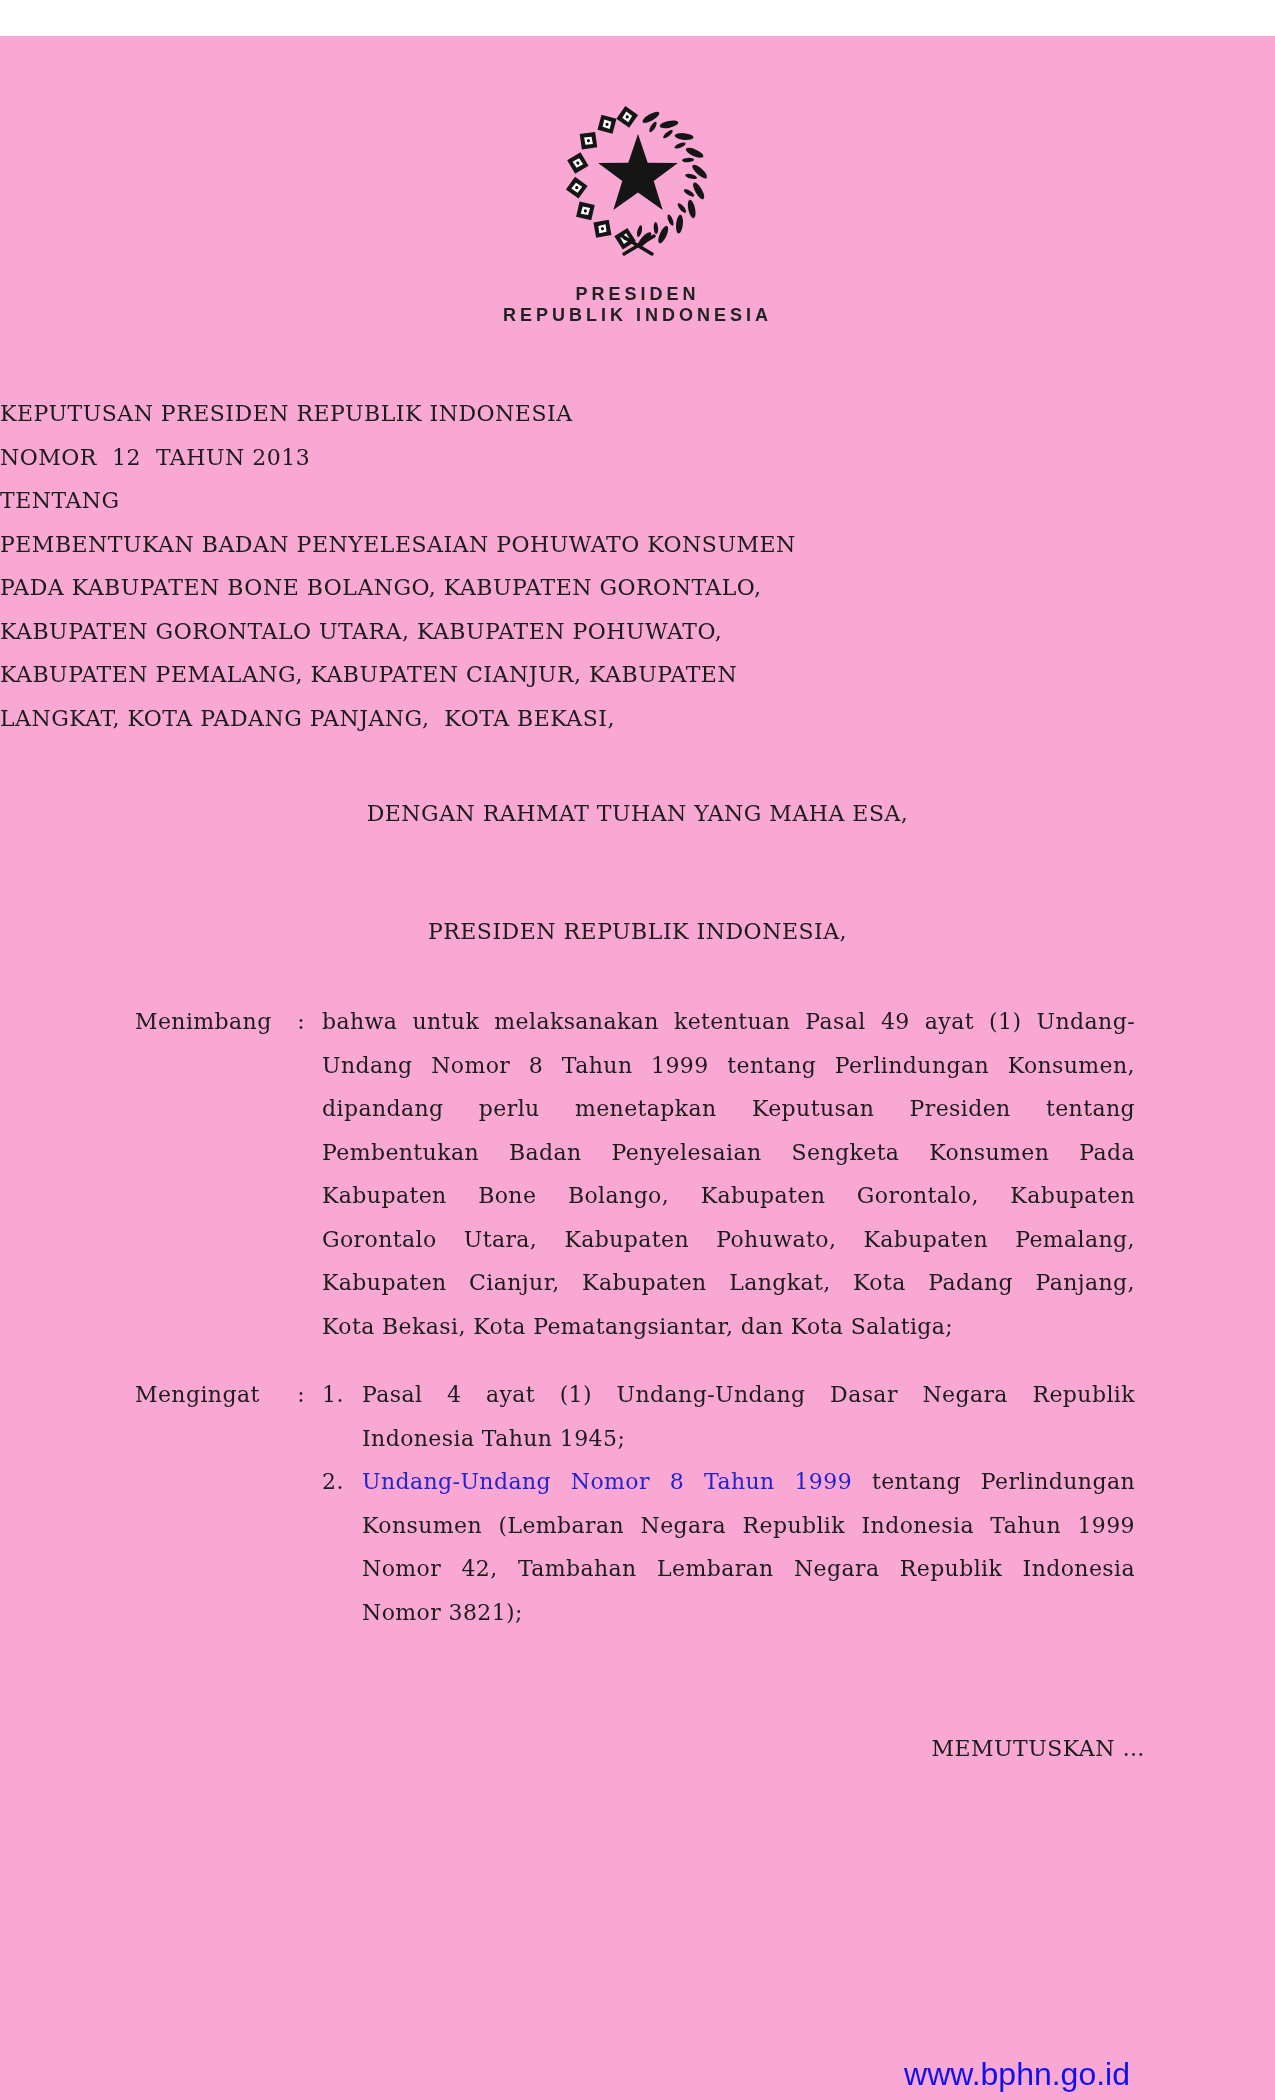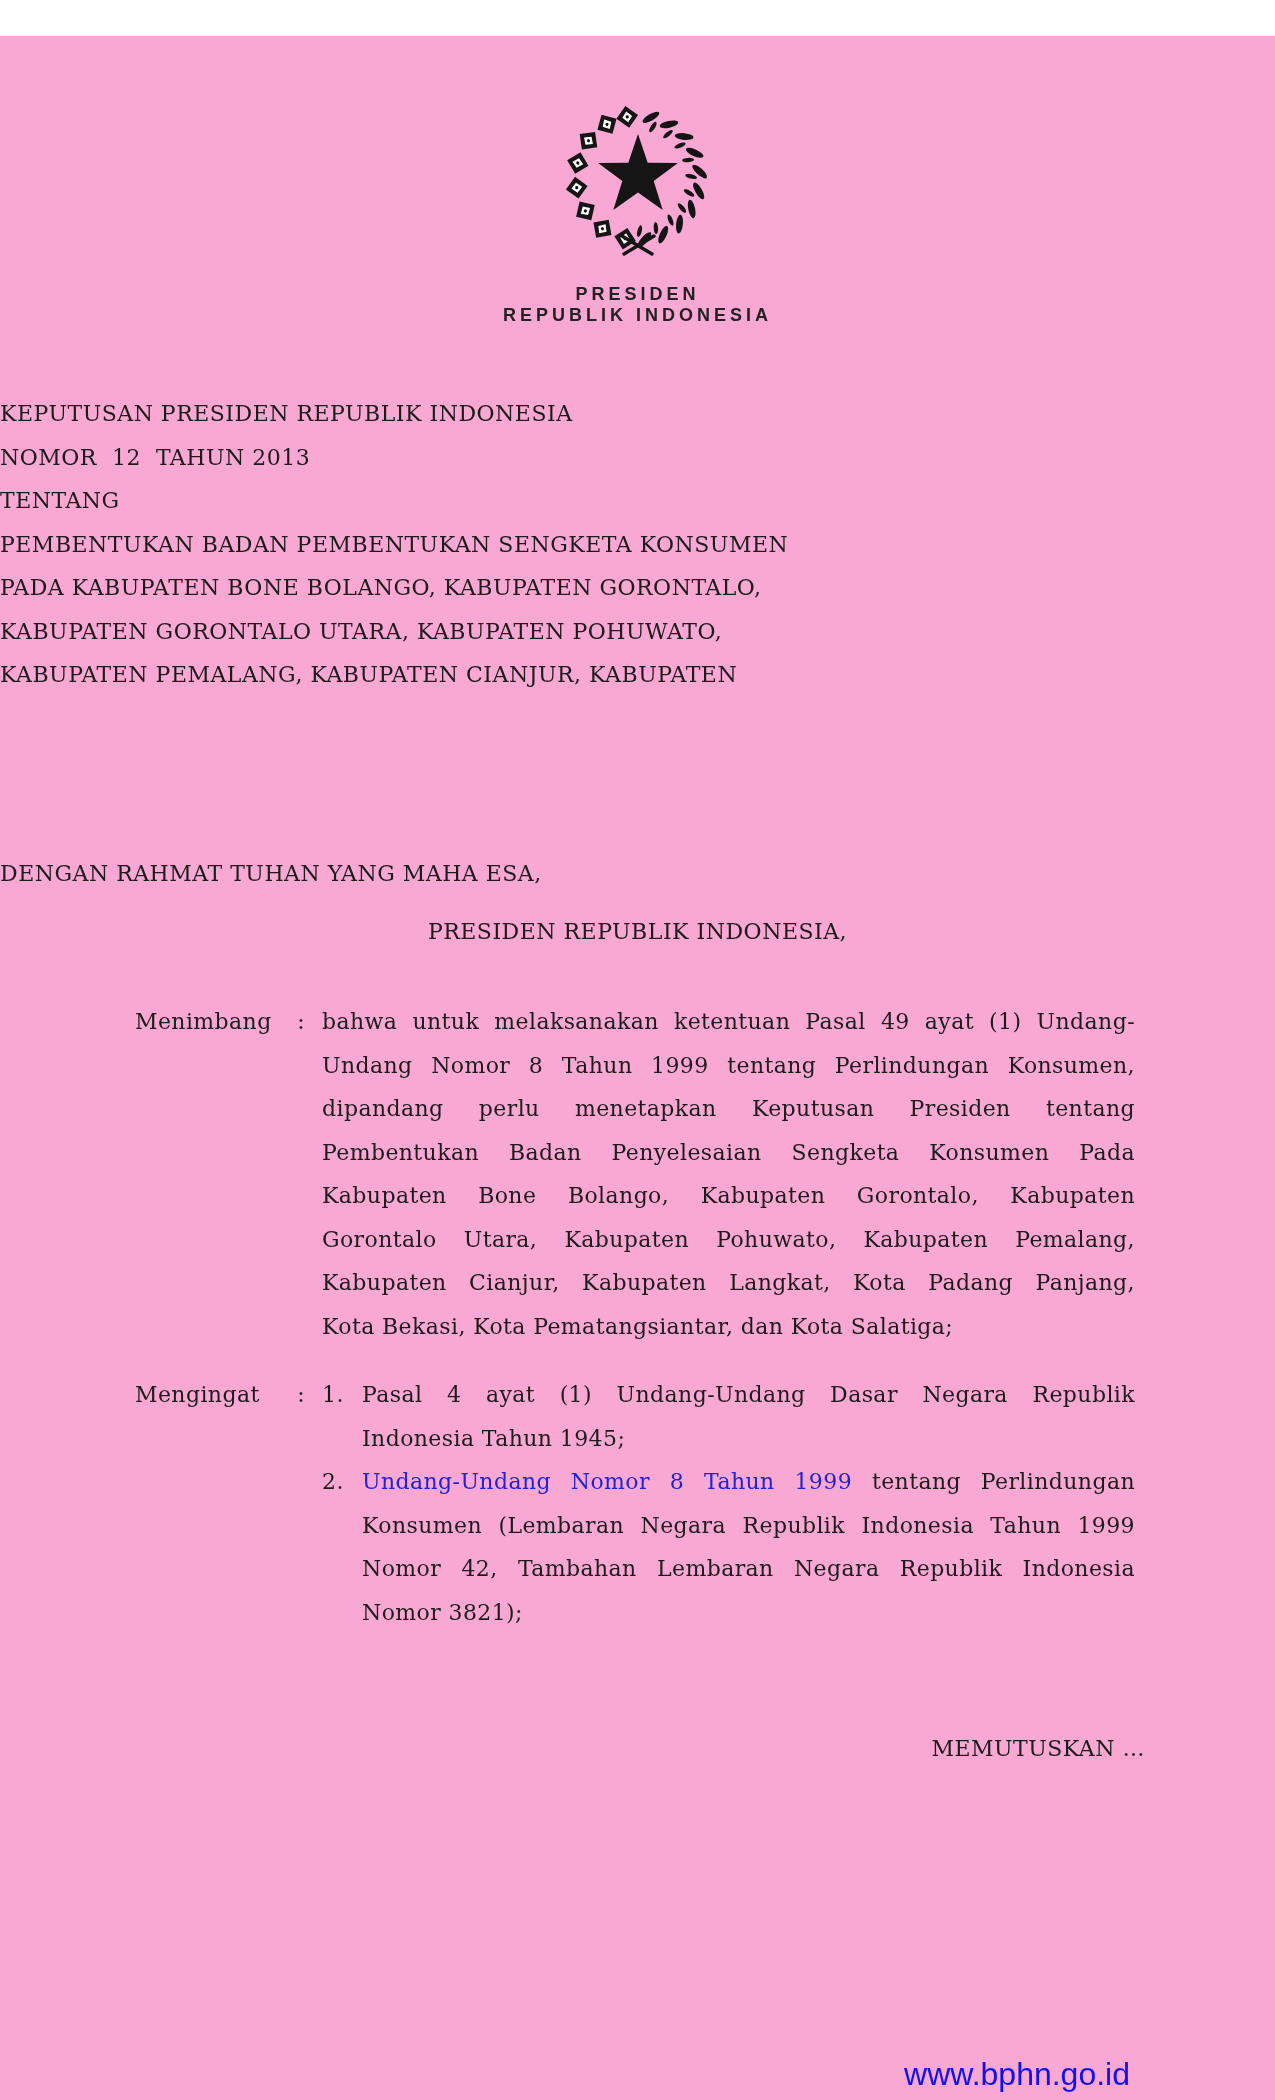--- a/index.html
+++ b/index.html
@@ -44,24 +44,24 @@
     left: 0;
     width: 100%;
     font-size: 22px;
     line-height: 43.5px;
     letter-spacing: 0.5px;
   }
   .center-line { white-space: pre-wrap; }
 
   .rahmat-line {
     position: absolute;
-    top: 816px;
-    left: 0;
-    width: 100%;
-    text-align: left;
+    top: 756px;
+    left: 0;
+    width: 100%;
+    text-align: center;
     font-size: 22px;
     line-height: 43.5px;
     letter-spacing: 0.5px;
   }
   .presiden-line {
     position: absolute;
     top: 874px;
     left: 0;
     width: 100%;
     text-align: center;
@@ -176,24 +176,25 @@
     <div class="letterhead">
       <div>PRESIDEN</div>
       <div>REPUBLIK INDONESIA</div>
     </div>
   </div>
 
   <div class="title-block">
     <div class="center-line">KEPUTUSAN PRESIDEN REPUBLIK INDONESIA</div>
     <div class="center-line">NOMOR  12  TAHUN 2013</div>
     <div class="center-line">TENTANG</div>
-    <div class="center-line">PEMBENTUKAN BADAN PEMBENTUKAN SENGKETA KONSUMEN</div>
+    <div class="center-line">PEMBENTUKAN BADAN PENYELESAIAN POHUWATO KONSUMEN</div>
     <div class="center-line">PADA KABUPATEN BONE BOLANGO, KABUPATEN GORONTALO,</div>
     <div class="center-line">KABUPATEN GORONTALO UTARA, KABUPATEN POHUWATO,</div>
     <div class="center-line">KABUPATEN PEMALANG, KABUPATEN CIANJUR, KABUPATEN</div>
+    <div class="center-line">LANGKAT, KOTA PADANG PANJANG,  KOTA BEKASI,</div>
   </div>
 
   <div class="rahmat-line">DENGAN RAHMAT TUHAN YANG MAHA ESA,</div>
   <div class="presiden-line">PRESIDEN REPUBLIK INDONESIA,</div>
 
   <div class="clause clause-menimbang">
     <div class="clause-label">
       <span>Menimbang</span>
       <span>:</span>
     </div>

